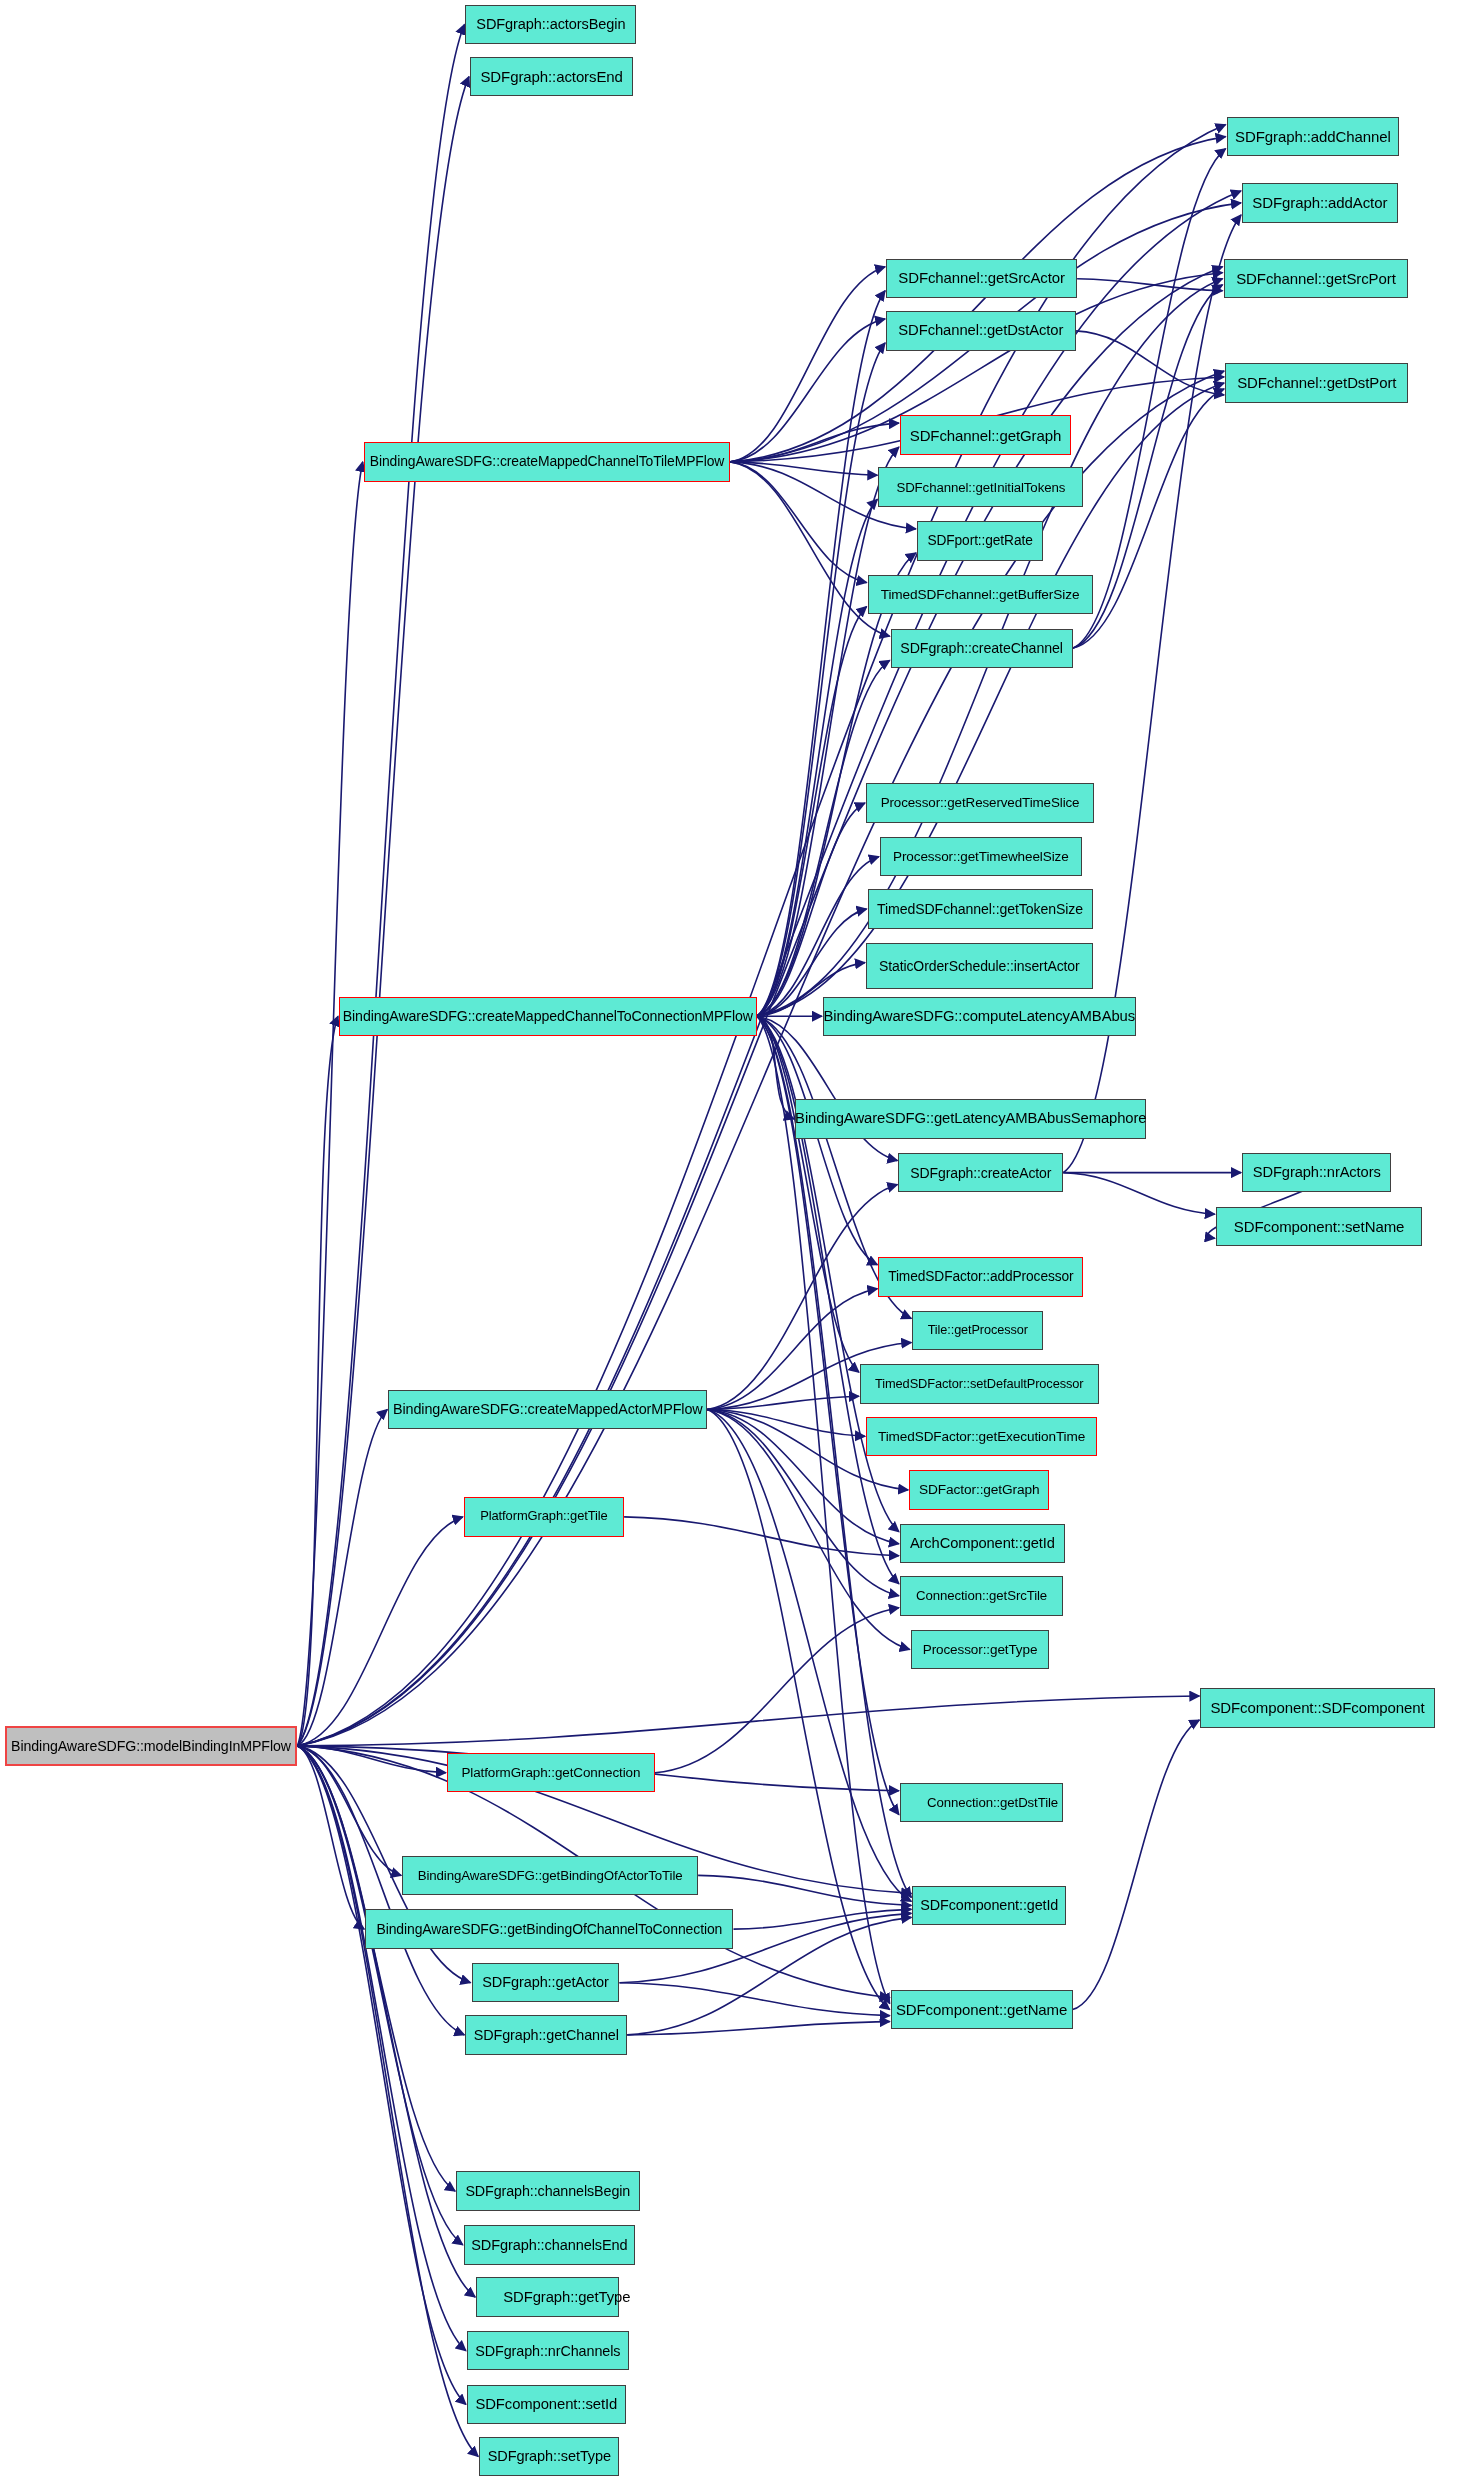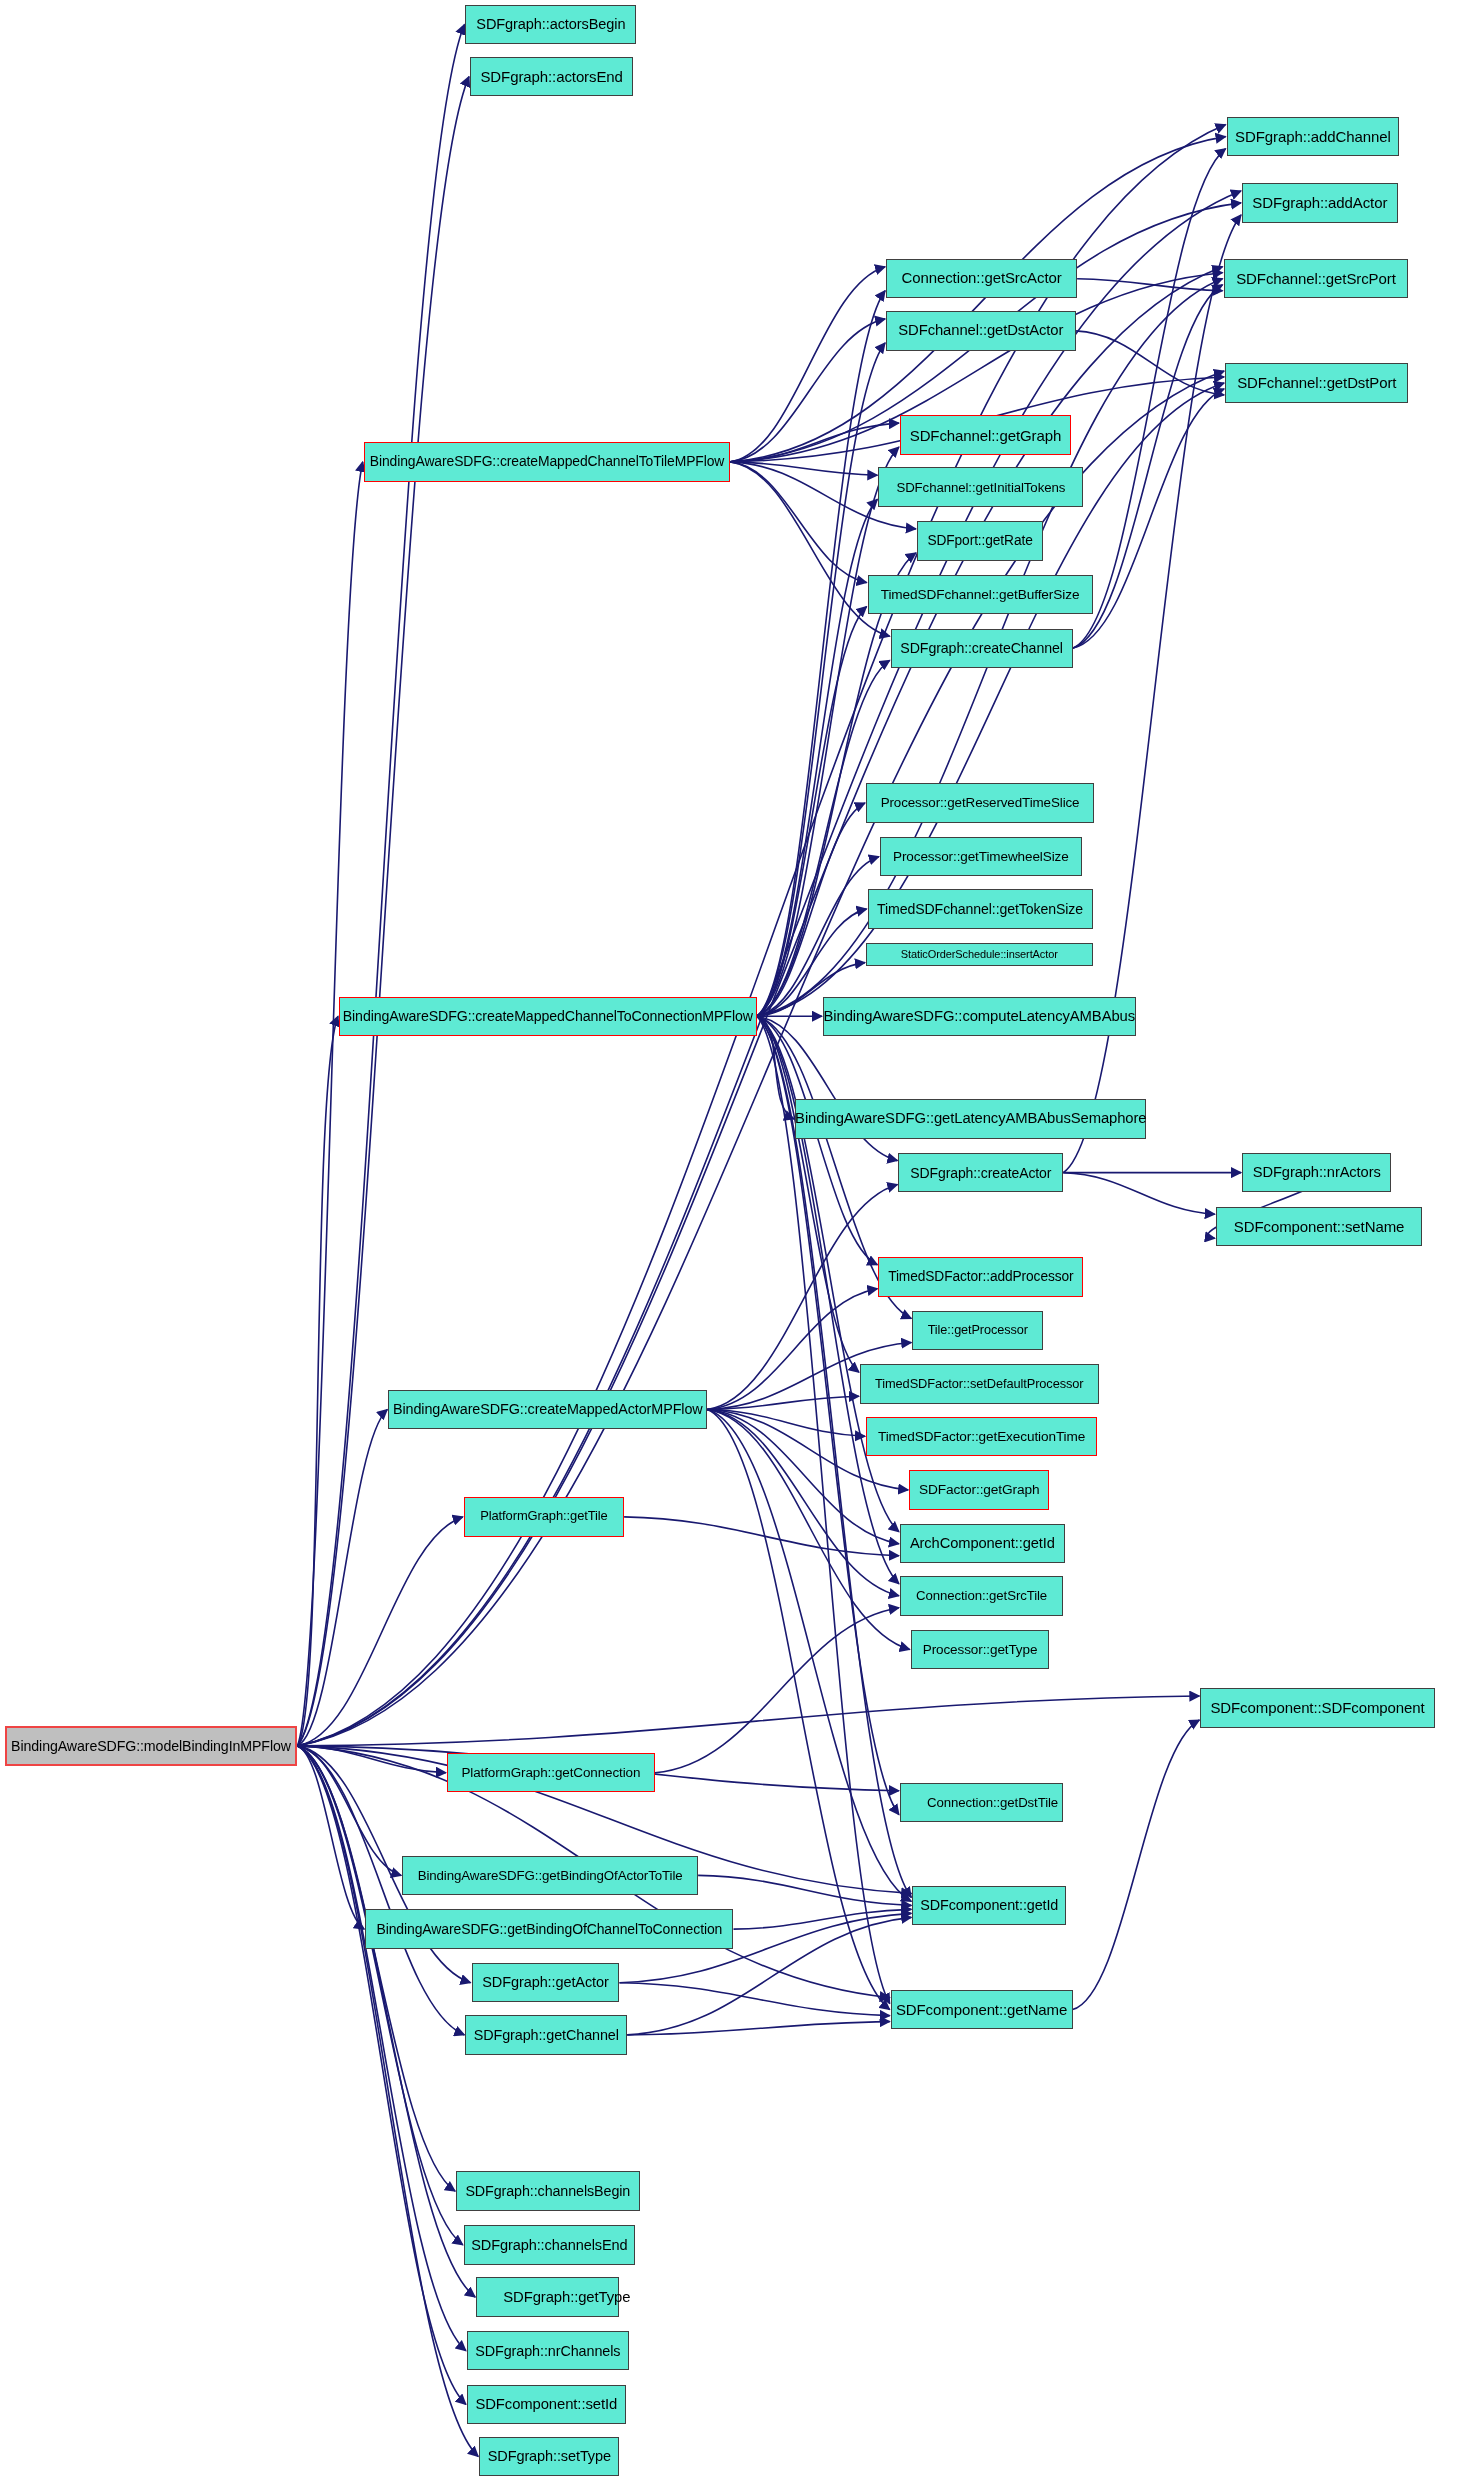--- a/index.html
+++ b/index.html
@@ -148,34 +148,34 @@
         <path d="M 1324.2 1172.6 C 1370.2 1175.9, 1168.9 1231.7, 1214.8 1238.3" marker-end="url(#arrow)"></path>
         <path d="M 1077.1 278.7 C 1138.2 279.3, 1161.5 289.5, 1222.5 290.7" marker-end="url(#arrow)"></path>
         <path d="M 1075.6 330.9 C 1138.0 334.1, 1161.7 388.6, 1224.1 395.0" marker-end="url(#arrow)"></path>
       </g>
   </svg>
   <div id="node-layer">
       <div class="node" style="left: 465.372px; top: 4.73775px; width: 171.047px; height: 39.4812px; font-size: 14.5648px;">SDFgraph::actorsBegin</div>
       <div class="node" style="left: 469.995px; top: 56.853px; width: 163.342px; height: 39.4812px; font-size: 15px;">SDFgraph::actorsEnd</div>
       <div class="node" style="left: 1226.61px; top: 116.864px; width: 172.588px; height: 39.4812px; font-size: 15px;">SDFgraph::addChannel</div>
       <div class="node" style="left: 1242.02px; top: 183.193px; width: 155.638px; height: 39.4812px; font-size: 15px;">SDFgraph::addActor</div>
-      <div class="node" style="left: 886.056px; top: 258.997px; width: 191.08px; height: 39.4812px; font-size: 14.9732px;">Connection::getSrcActor</div>
+      <div class="node" style="left: 886.056px; top: 258.997px; width: 191.08px; height: 39.4812px; font-size: 14.9732px;">SDFchannel::getSrcActor</div>
       <div class="node" style="left: 1223.53px; top: 258.997px; width: 184.916px; height: 39.4812px; font-size: 15px;">SDFchannel::getSrcPort</div>
       <div class="node" style="left: 886.056px; top: 311.112px; width: 189.539px; height: 39.4812px; font-size: 14.8444px;">SDFchannel::getDstActor</div>
       <div class="node" style="left: 1225.07px; top: 363.227px; width: 183.375px; height: 39.4812px; font-size: 14.9803px;">SDFchannel::getDstPort</div>
       <div class="node red" style="left: 899.924px; top: 415.342px; width: 171.047px; height: 39.4812px; font-size: 15px;">SDFchannel::getGraph</div>
       <div class="node red" style="left: 363.668px; top: 442.19px; width: 366.75px; height: 39.4812px; font-size: 13.9227px;">BindingAwareSDFG::createMappedChannelToTileMPFlow</div>
       <div class="node" style="left: 878.351px; top: 467.458px; width: 204.949px; height: 39.4812px; font-size: 13.252px;">SDFchannel::getInitialTokens</div>
       <div class="node" style="left: 916.875px; top: 521.152px; width: 126.359px; height: 39.4812px; font-size: 13.7451px;">SDFport::getRate</div>
       <div class="node" style="left: 867.564px; top: 574.847px; width: 224.981px; height: 39.4812px; font-size: 13.6526px;">TimedSDFchannel::getBufferSize</div>
       <div class="node" style="left: 890.679px; top: 628.541px; width: 181.834px; height: 39.4812px; font-size: 14.2002px;">SDFgraph::createChannel</div>
       <div class="node" style="left: 866.023px; top: 783.307px; width: 228.063px; height: 39.4812px; font-size: 13.4034px;">Processor::getReservedTimeSlice</div>
       <div class="node" style="left: 879.892px; top: 837.002px; width: 201.867px; height: 39.4812px; font-size: 13.5233px;">Processor::getTimewheelSize</div>
       <div class="node" style="left: 867.564px; top: 889.117px; width: 224.981px; height: 39.4812px; font-size: 14.1234px;">TimedSDFchannel::getTokenSize</div>
-      <div class="node" style="left: 866.023px; top: 942.812px; width: 226.522px; height: 23px; font-size: 11px;">StaticOrderSchedule::insertActor</div>
+      <div class="node" style="left: 866.023px; top: 942.812px; width: 226.522px; height: 46px; font-size: 14px;">StaticOrderSchedule::insertActor</div>
       <div class="node red" style="left: 339.013px; top: 996.506px; width: 417.602px; height: 39.4812px; font-size: 14.1819px;">BindingAwareSDFG::createMappedChannelToConnectionMPFlow</div>
       <div class="node" style="left: 822.876px; top: 996.506px; width: 312.816px; height: 39.4812px; font-size: 14.8331px;">BindingAwareSDFG::computeLatencyAMBAbus</div>
       <div class="node" style="left: 795.139px; top: 1099.16px; width: 351.34px; height: 39.4812px; font-size: 14.8313px;">BindingAwareSDFG::getLatencyAMBAbusSemaphore</div>
       <div class="node" style="left: 898.383px; top: 1152.85px; width: 164.883px; height: 39.4812px; font-size: 14.0003px;">SDFgraph::createActor</div>
       <div class="node" style="left: 1242.02px; top: 1152.85px; width: 149.474px; height: 39.4812px; font-size: 14.6874px;">SDFgraph::nrActors</div>
       <div class="node" style="left: 1215.82px; top: 1206.55px; width: 206.489px; height: 39.4812px; font-size: 15px;">SDFcomponent::setName</div>
       <div class="node red" style="left: 878.351px; top: 1257.08px; width: 204.949px; height: 39.4812px; font-size: 13.7428px;">TimedSDFactor::addProcessor</div>
       <div class="node" style="left: 912.252px; top: 1310.78px; width: 130.982px; height: 39.4812px; font-size: 12.7118px;">Tile::getProcessor</div>
       <div class="node" style="left: 859.859px; top: 1364.47px; width: 238.85px; height: 39.4812px; font-size: 12.8309px;">TimedSDFactor::setDefaultProcessor</div>
       <div class="node red" style="left: 866.023px; top: 1416.59px; width: 231.145px; height: 39.4812px; font-size: 13.5946px;">TimedSDFactor::getExecutionTime</div>

